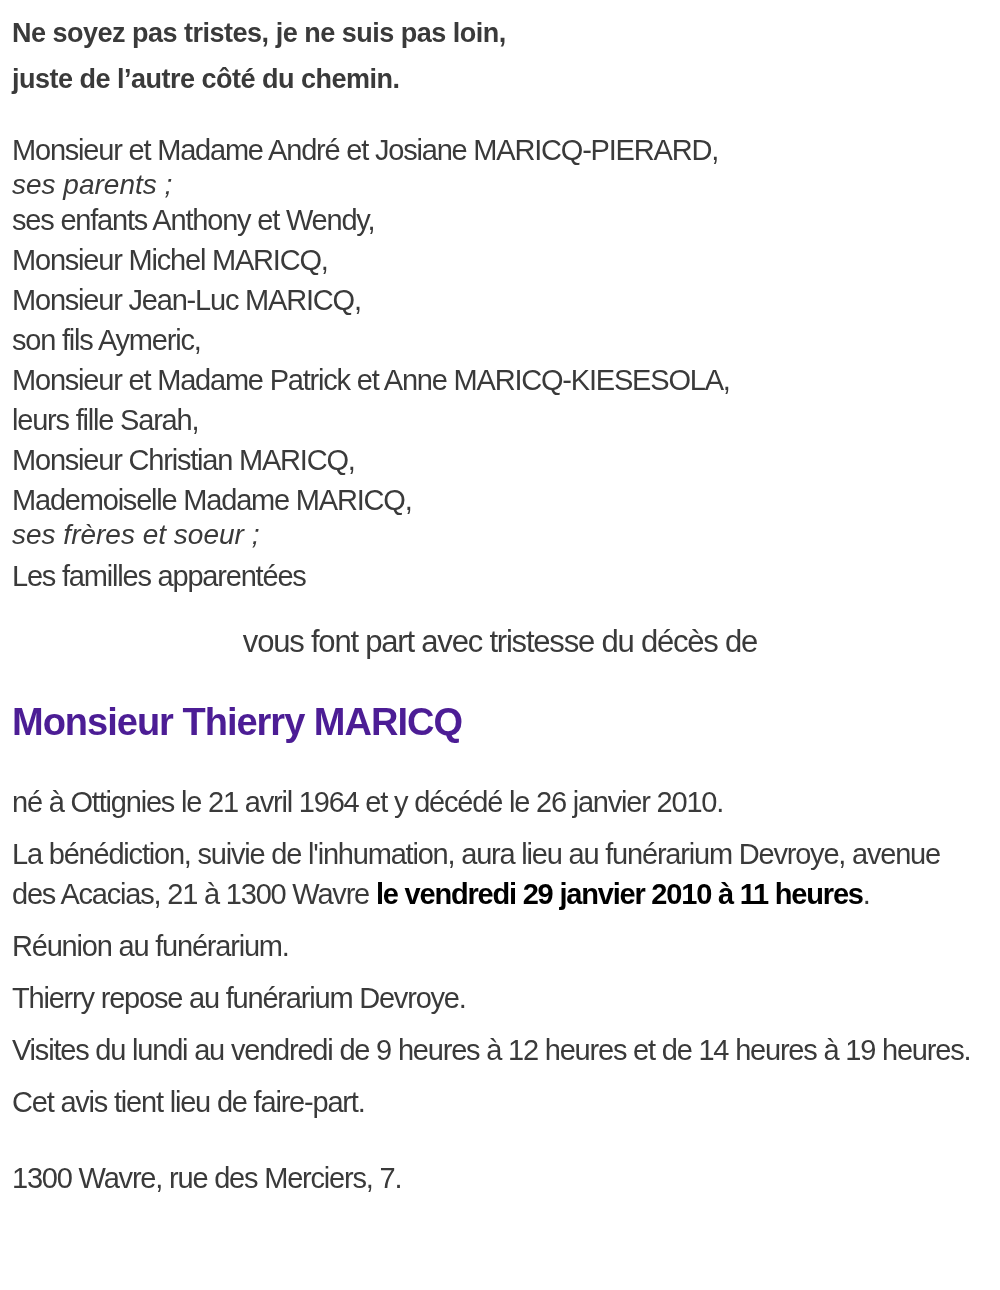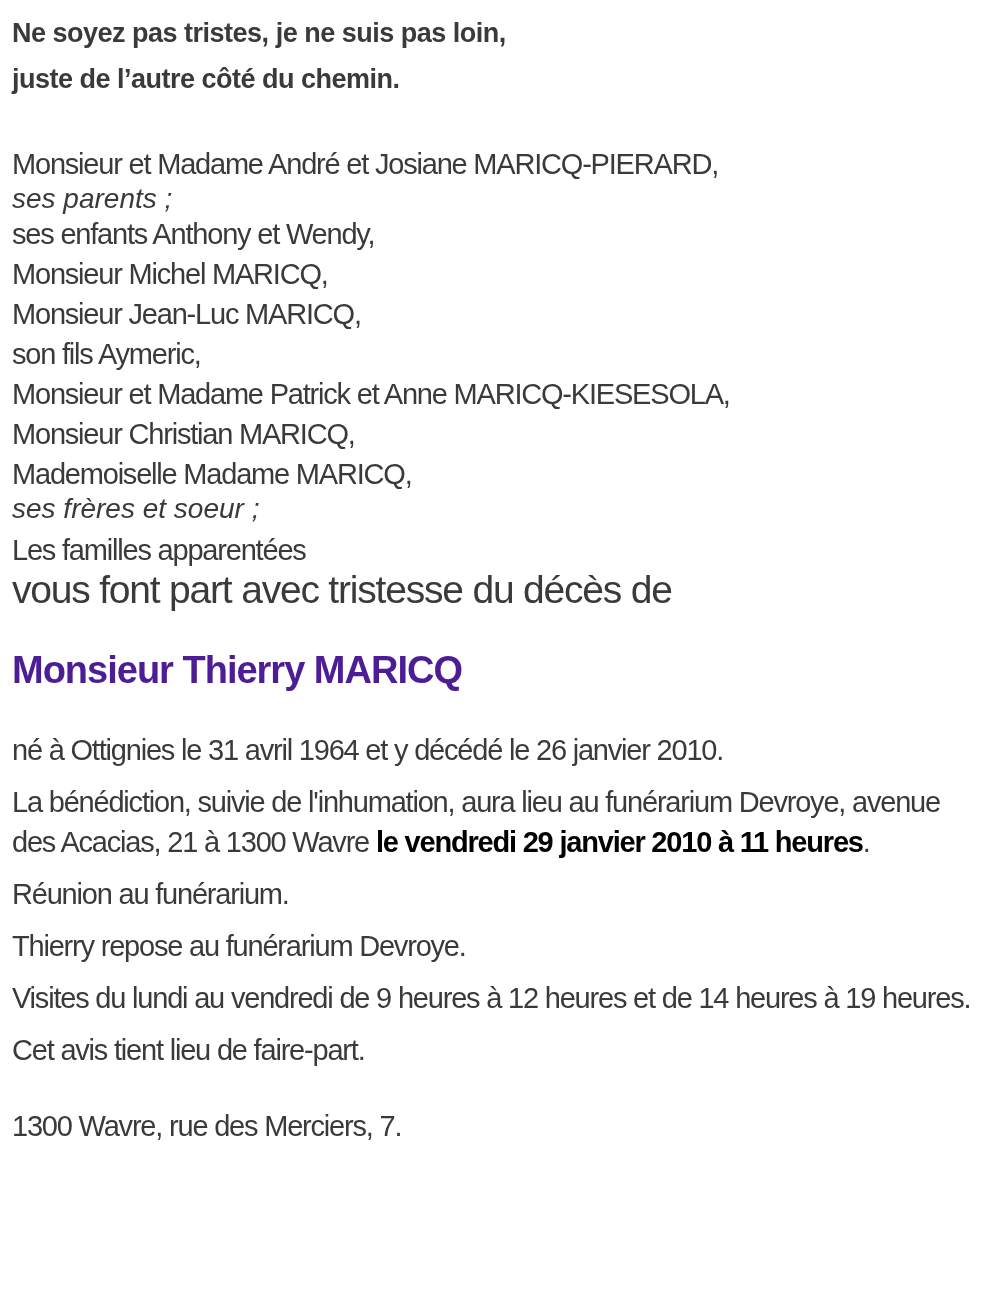--- a/index.html
+++ b/index.html
@@ -23,43 +23,45 @@
   
   .epigraph p {
     font-size: 27px;
     font-weight: bold;
     line-height: 46px;
     letter-spacing: -0.5px;
   }
 
   
   .family {
-    margin-top: 42px;
+    margin-top: 28px;
   }
   .name-line {
     font-size: 29px;
     line-height: 40px;
     letter-spacing: -1.2px;
   }
   .attribution {
     font-size: 28px;
     font-style: italic;
     line-height: 30px;
     text-align: left;
     letter-spacing: 0;
   }
   .family-group-families {
     margin-top: 6px;
   }
 
   
   .announcement {
-    font-size: 39px;
+    margin-top: 26px;
+    font-size: 31px;
     line-height: 40px;
     letter-spacing: -1.2px;
+    text-align: center;
   }
 
   
   .deceased {
     margin: 36px 0 0 0;
     font-size: 38px;
     font-weight: bold;
     line-height: 48px;
     letter-spacing: -1px;
     color: #4c1d95;
@@ -99,34 +101,35 @@
       <div class="family-group">
         <p class="name-line">Monsieur et Madame André et Josiane MARICQ-PIERARD,</p>
         <p class="attribution">ses parents ;</p>
       </div>
       <div class="family-group">
         <p class="name-line">ses enfants Anthony et Wendy,</p>
         <p class="name-line">Monsieur Michel MARICQ,</p>
         <p class="name-line">Monsieur Jean-Luc MARICQ,</p>
         <p class="name-line">son fils Aymeric,</p>
         <p class="name-line">Monsieur et Madame Patrick et Anne MARICQ-KIESESOLA,</p>
+        <p class="name-line">leurs fille Sarah,</p>
         <p class="name-line">Monsieur Christian MARICQ,</p>
         <p class="name-line">Mademoiselle Madame MARICQ,</p>
         <p class="attribution">ses frères et soeur ;</p>
       </div>
       <div class="family-group family-group-families">
         <p class="name-line">Les familles apparentées</p>
       </div>
     </div>
 
   <p class="announcement">vous font part avec tristesse du décès de</p>
 
   <h1 class="deceased">Monsieur Thierry MARICQ</h1>
 
-  <p class="body birth-death">né à Ottignies le 31 avril 1964 et y décédé le 26 janvier 2010.</p>
+  <p class="body birth-death">né à Ottignies le 21 avril 1964 et y décédé le 26 janvier 2010.</p>
 
   <p class="body ceremony"><span>La bénédiction, suivie de l'inhumation, aura lieu au funérarium Devroye, avenue des Acacias, 21 à 1300 Wavre </span><strong>le vendredi 29 janvier 2010 à 11 heures</strong><span>.</span></p>
 
   <div id="info-paragraphs">
       <p class="body info-paragraph">Réunion au funérarium.</p>
       <p class="body info-paragraph">Thierry repose au funérarium Devroye.</p>
       <p class="body info-paragraph">Visites du lundi au vendredi de 9 heures à 12 heures et de 14 heures à 19 heures.</p>
       <p class="body info-paragraph">Cet avis tient lieu de faire-part.</p>
     </div>
 

